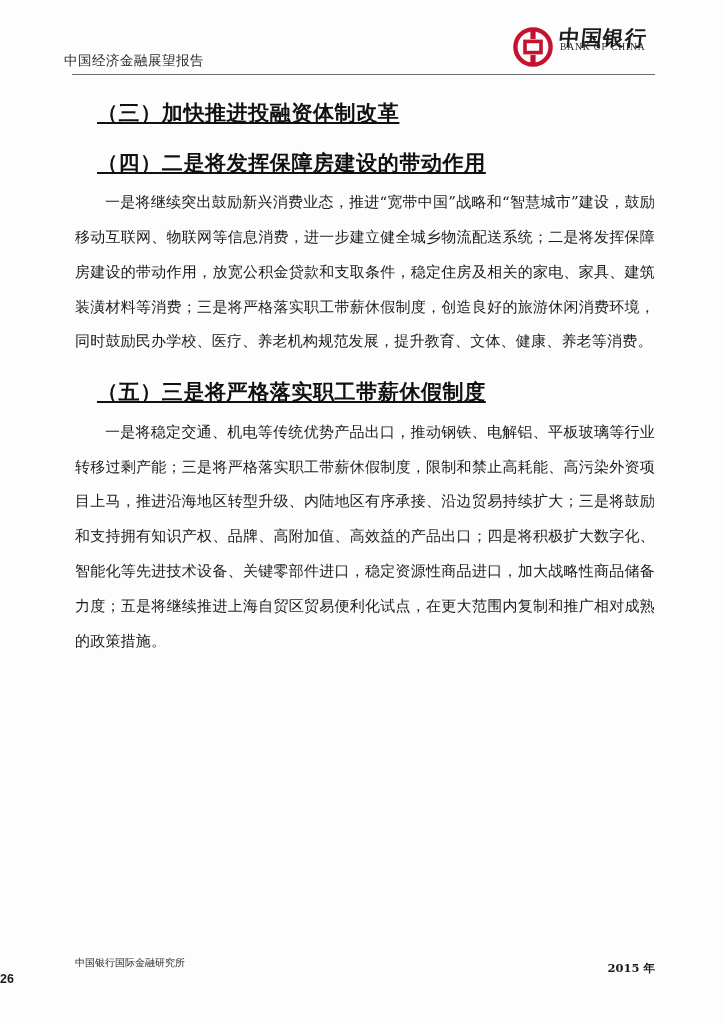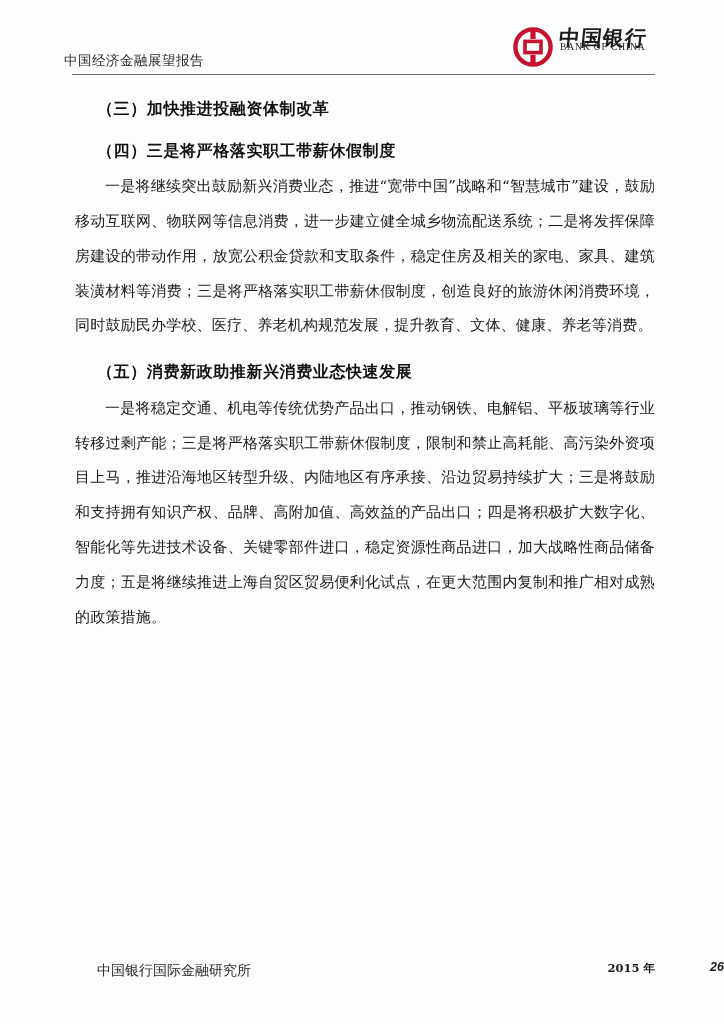--- a/index.html
+++ b/index.html
@@ -92,27 +92,28 @@
   }
 
   
   .content {
     position: absolute;
     left: 75px;
     top: 80px;
     width: 580px;
   }
   .section-heading {
-    font-size: 16px;
+    font-size: 21px;
     font-weight: bold;
     color: #111111;
     margin: 16px 0 6px 0;
     padding-left: 22px;
     letter-spacing: 0.6px;
     line-height: 1.6;
+    text-decoration: underline;
   }
   .body-para {
     font-size: 15px;
     line-height: 2.32;
     color: #1b1b1b;
     margin: 0;
     text-align: justify;
     text-align-last: left;
     text-justify: inter-ideograph;
     text-indent: 2em;
@@ -123,37 +124,35 @@
   .page-footer {
     position: absolute;
     left: 0;
     bottom: 0;
     width: 724px;
     height: 80px;
   }
   .footer-left {
     position: absolute;
     left: 75px;
-    top: 18px;
-    font-size: 14px;
+    top: 12px;
+    font-size: 10px;
     color: #2b2b2b;
     white-space: nowrap;
-    margin-left: 22px;
   }
   .footer-center {
     position: absolute;
     left: 0;
-    top: 16px;
-    width: 724px;
-    text-align: right;
+    top: 28px;
+    width: 724px;
+    text-align: left;
     font-family: "Liberation Sans", sans-serif;
     font-size: 12.5px;
     font-weight: bold;
     color: #1a1a1a;
-    font-style: italic;
   }
   .footer-right {
     position: absolute;
     right: 69px;
     top: 17px;
     font-size: 11.5px;
     font-weight: bold;
     color: #1a1a1a;
     white-space: nowrap;
   }
@@ -179,24 +178,24 @@
       </div>
     </div>
 
     <div class="header-rule"></div>
   </div>
 
   <div class="content">
 
     <h2 class="section-heading">（三）加快推进投融资体制改革</h2>
 
-    <h2 class="section-heading">（四）三是将严格落实职工带薪休假制度</h2>
+    <h2 class="section-heading">（四）二是将发挥保障房建设的带动作用</h2>
     <p class="body-para">一是将继续突出鼓励新兴消费业态，推进“宽带中国”战略和“智慧城市”建设，鼓励移动互联网、物联网等信息消费，进一步建立健全城乡物流配送系统；二是将发挥保障房建设的带动作用，放宽公积金贷款和支取条件，稳定住房及相关的家电、家具、建筑装潢材料等消费；三是将严格落实职工带薪休假制度，创造良好的旅游休闲消费环境，同时鼓励民办学校、医疗、养老机构规范发展，提升教育、文体、健康、养老等消费。</p>
 
-    <h2 class="section-heading">（五）消费新政助推新兴消费业态快速发展</h2>
+    <h2 class="section-heading">（五）三是将严格落实职工带薪休假制度</h2>
     <p class="body-para">一是将稳定交通、机电等传统优势产品出口，推动钢铁、电解铝、平板玻璃等行业转移过剩产能；三是将严格落实职工带薪休假制度，限制和禁止高耗能、高污染外资项目上马，推进沿海地区转型升级、内陆地区有序承接、沿边贸易持续扩大；三是将鼓励和支持拥有知识产权、品牌、高附加值、高效益的产品出口；四是将积极扩大数字化、智能化等先进技术设备、关键零部件进口，稳定资源性商品进口，加大战略性商品储备力度；五是将继续推进上海自贸区贸易便利化试点，在更大范围内复制和推广相对成熟的政策措施。</p>
 
   </div>
 
   <div class="page-footer">
     <div class="footer-left">中国银行国际金融研究所</div>
     <div class="footer-center">26</div>
     <div class="footer-right">2015 年</div>
   </div>
 

